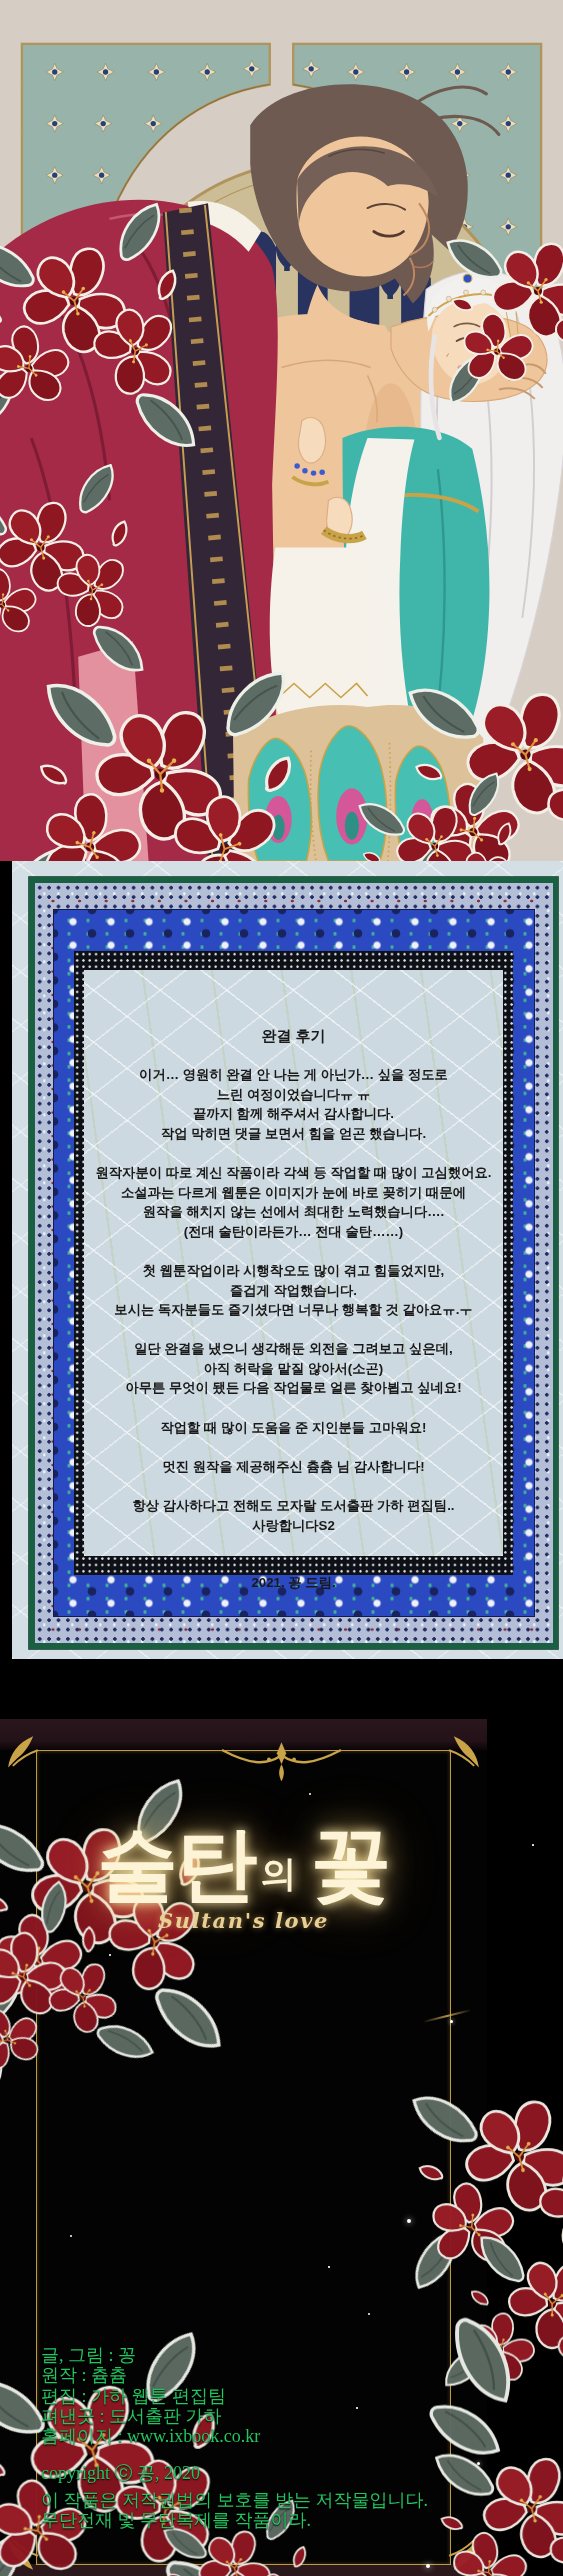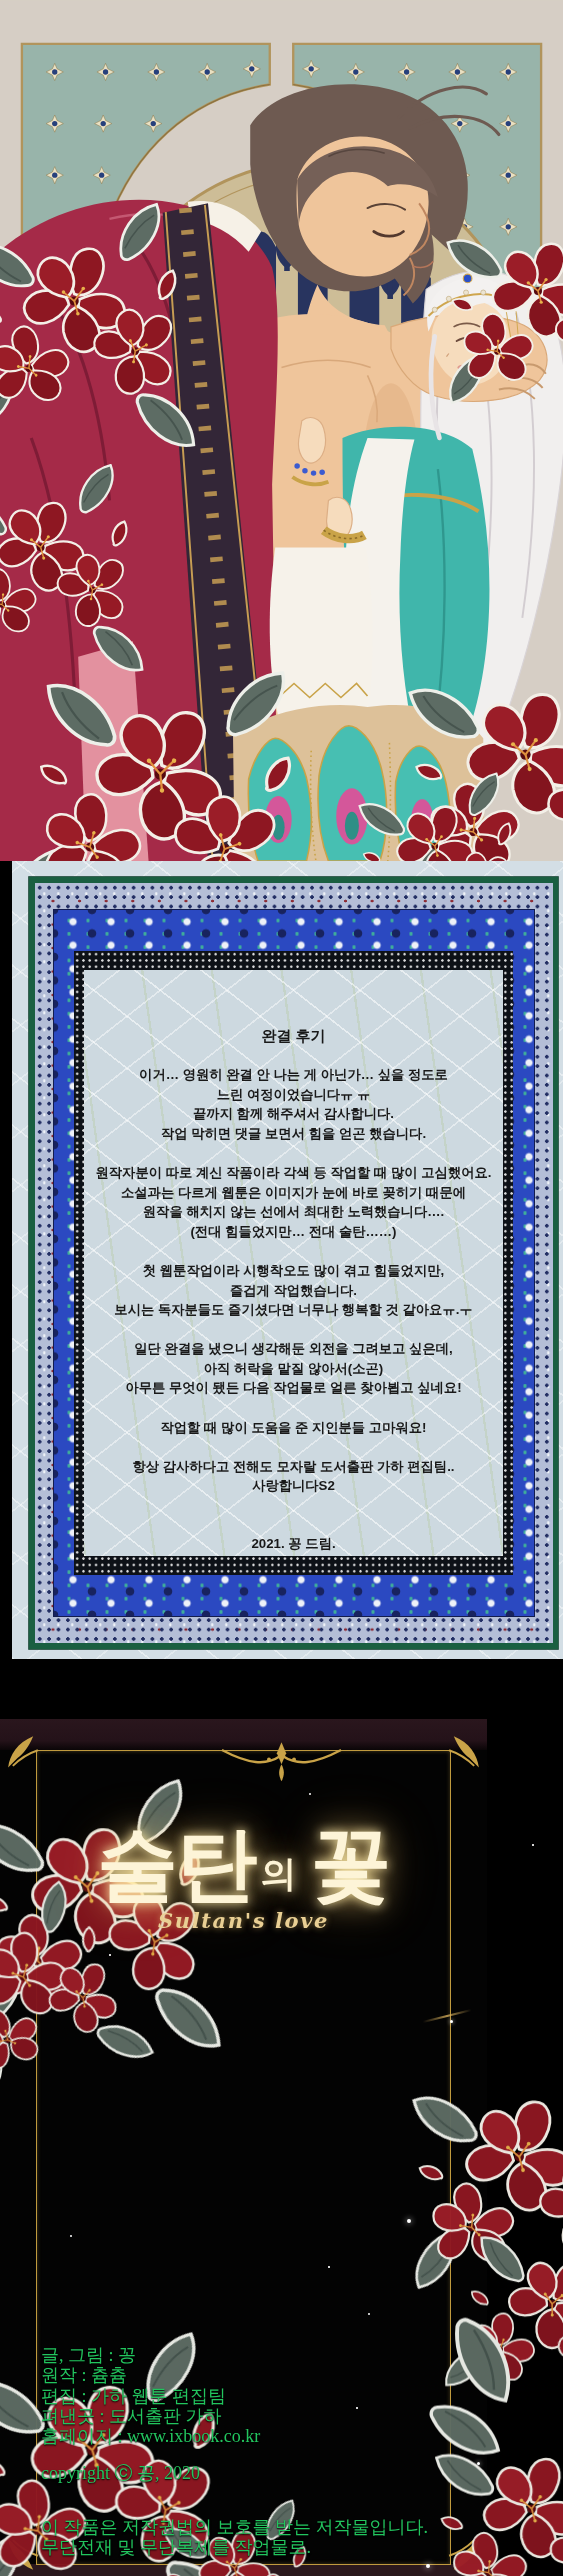--- a/index.html
+++ b/index.html
@@ -59,21 +59,21 @@
       text-shadow:0 0 11px rgba(255,236,170,.95), 0 0 30px rgba(255,210,120,.6), 0 0 55px rgba(255,200,100,.35);}
   .title-kr .small{font-size:36px;vertical-align:6.3px;margin:0 4.7px;}
   .title-kr .last{margin-left:11px;}
   .title-en{margin-top:0;font-family:"DejaVu Serif","Liberation Serif",serif;font-style:italic;
       font-weight:bold;color:#e9cf94;font-size:21px;letter-spacing:1.6px;
       text-shadow:0 0 6.3px rgba(230,195,110,.6);}
   .credits{position:absolute;left:41px;top:626px;z-index:7;
       font-family:"Liberation Serif","DejaVu Serif",serif;
       color:#22c55e;font-size:18px;line-height:20.3px;text-shadow:0 0.8px 1.6px #000;}
   .credits .copyright{margin-top:17px;}
-  .credits .notice{margin-top:33px;}
+  .credits .notice{margin-top:6px;}
   .spark{position:absolute;border-radius:50%;background:#fff;z-index:5;}
   .streak{position:absolute;left:422px;top:296px;width:50px;height:1.6px;background:linear-gradient(90deg,transparent,#d8b05c,transparent);
       transform:rotate(-14deg);opacity:.8;z-index:5;}
   .roses-svg{position:absolute;inset:0;z-index:4;}
 </style>
 </head>
 <body>
 
 <div id="page">
 
@@ -287,34 +287,37 @@
         <p>
           <span>이거… 영원히 완결 안 나는 게 아닌가… 싶을 정도로</span><br>
           <span>느린 여정이었습니다ㅠ ㅠ</span><br>
           <span>끝까지 함께 해주셔서 감사합니다.</span><br>
           <span>작업 막히면 댓글 보면서 힘을 얻곤 했습니다.</span>
         </p>
         <p>
           <span>원작자분이 따로 계신 작품이라 각색 등 작업할 때 많이 고심했어요.</span><br>
           <span>소설과는 다르게 웹툰은 이미지가 눈에 바로 꽂히기 때문에</span><br>
           <span>원작을 해치지 않는 선에서 최대한 노력했습니다….</span><br>
-          <span>(전대 힘들었지만… 전대 술탄……)</span>
+          <span>(전대 술탄이라든가… 전대 술탄……)</span>
         </p>
         <p>
           <span>첫 웹툰작업이라 시행착오도 많이 겪고 힘들었지만,</span><br>
           <span>즐겁게 작업했습니다.</span><br>
           <span>보시는 독자분들도 즐기셨다면 너무나 행복할 것 같아요ㅠ.ㅜ</span>
         </p>
         <p>
           <span>일단 완결을 냈으니 생각해둔 외전을 그려보고 싶은데,</span><br>
           <span>아직 허락을 맡질 않아서(소곤)</span><br>
           <span>아무튼 무엇이 됐든 다음 작업물로 얼른 찾아뵙고 싶네요!</span>
         </p>
         <p>
           <span>작업할 때 많이 도움을 준 지인분들 고마워요!</span>
+        </p>
+        <p>
+          <span>멋진 원작을 제공해주신 츔츔 님 감사합니다!</span>
         </p>
         <p>
           <span>항상 감사하다고 전해도 모자랄 도서출판 가하 편집팀..</span><br>
           <span>사랑합니다S2</span>
         </p>
         <p class="sign">
           <span>2021. 꽁 드림.</span>
         </p>
       </div>
     </div>
@@ -387,19 +390,19 @@
 
     <div class="credits">
       <div>글, 그림 : 꽁</div>
       <div>원작 : 츔츔</div>
       <div>편집 : 가하 웹툰 편집팀</div>
       <div>펴낸곳 : 도서출판 가하</div>
       <div>홈페이지 : www.ixbook.co.kr</div>
       <div class="copyright">copyright ⓒ 꽁, 2020</div>
       <div class="notice">
         <div>이 작품은 저작권법의 보호를 받는 저작물입니다.</div>
-        <div>무단전재 및 무단복제를 작업물로.</div>
+        <div>무단전재 및 무단복제를 작품이라.</div>
       </div>
     </div>
   </div>
 
 </div>
 
 
 </body></html>

